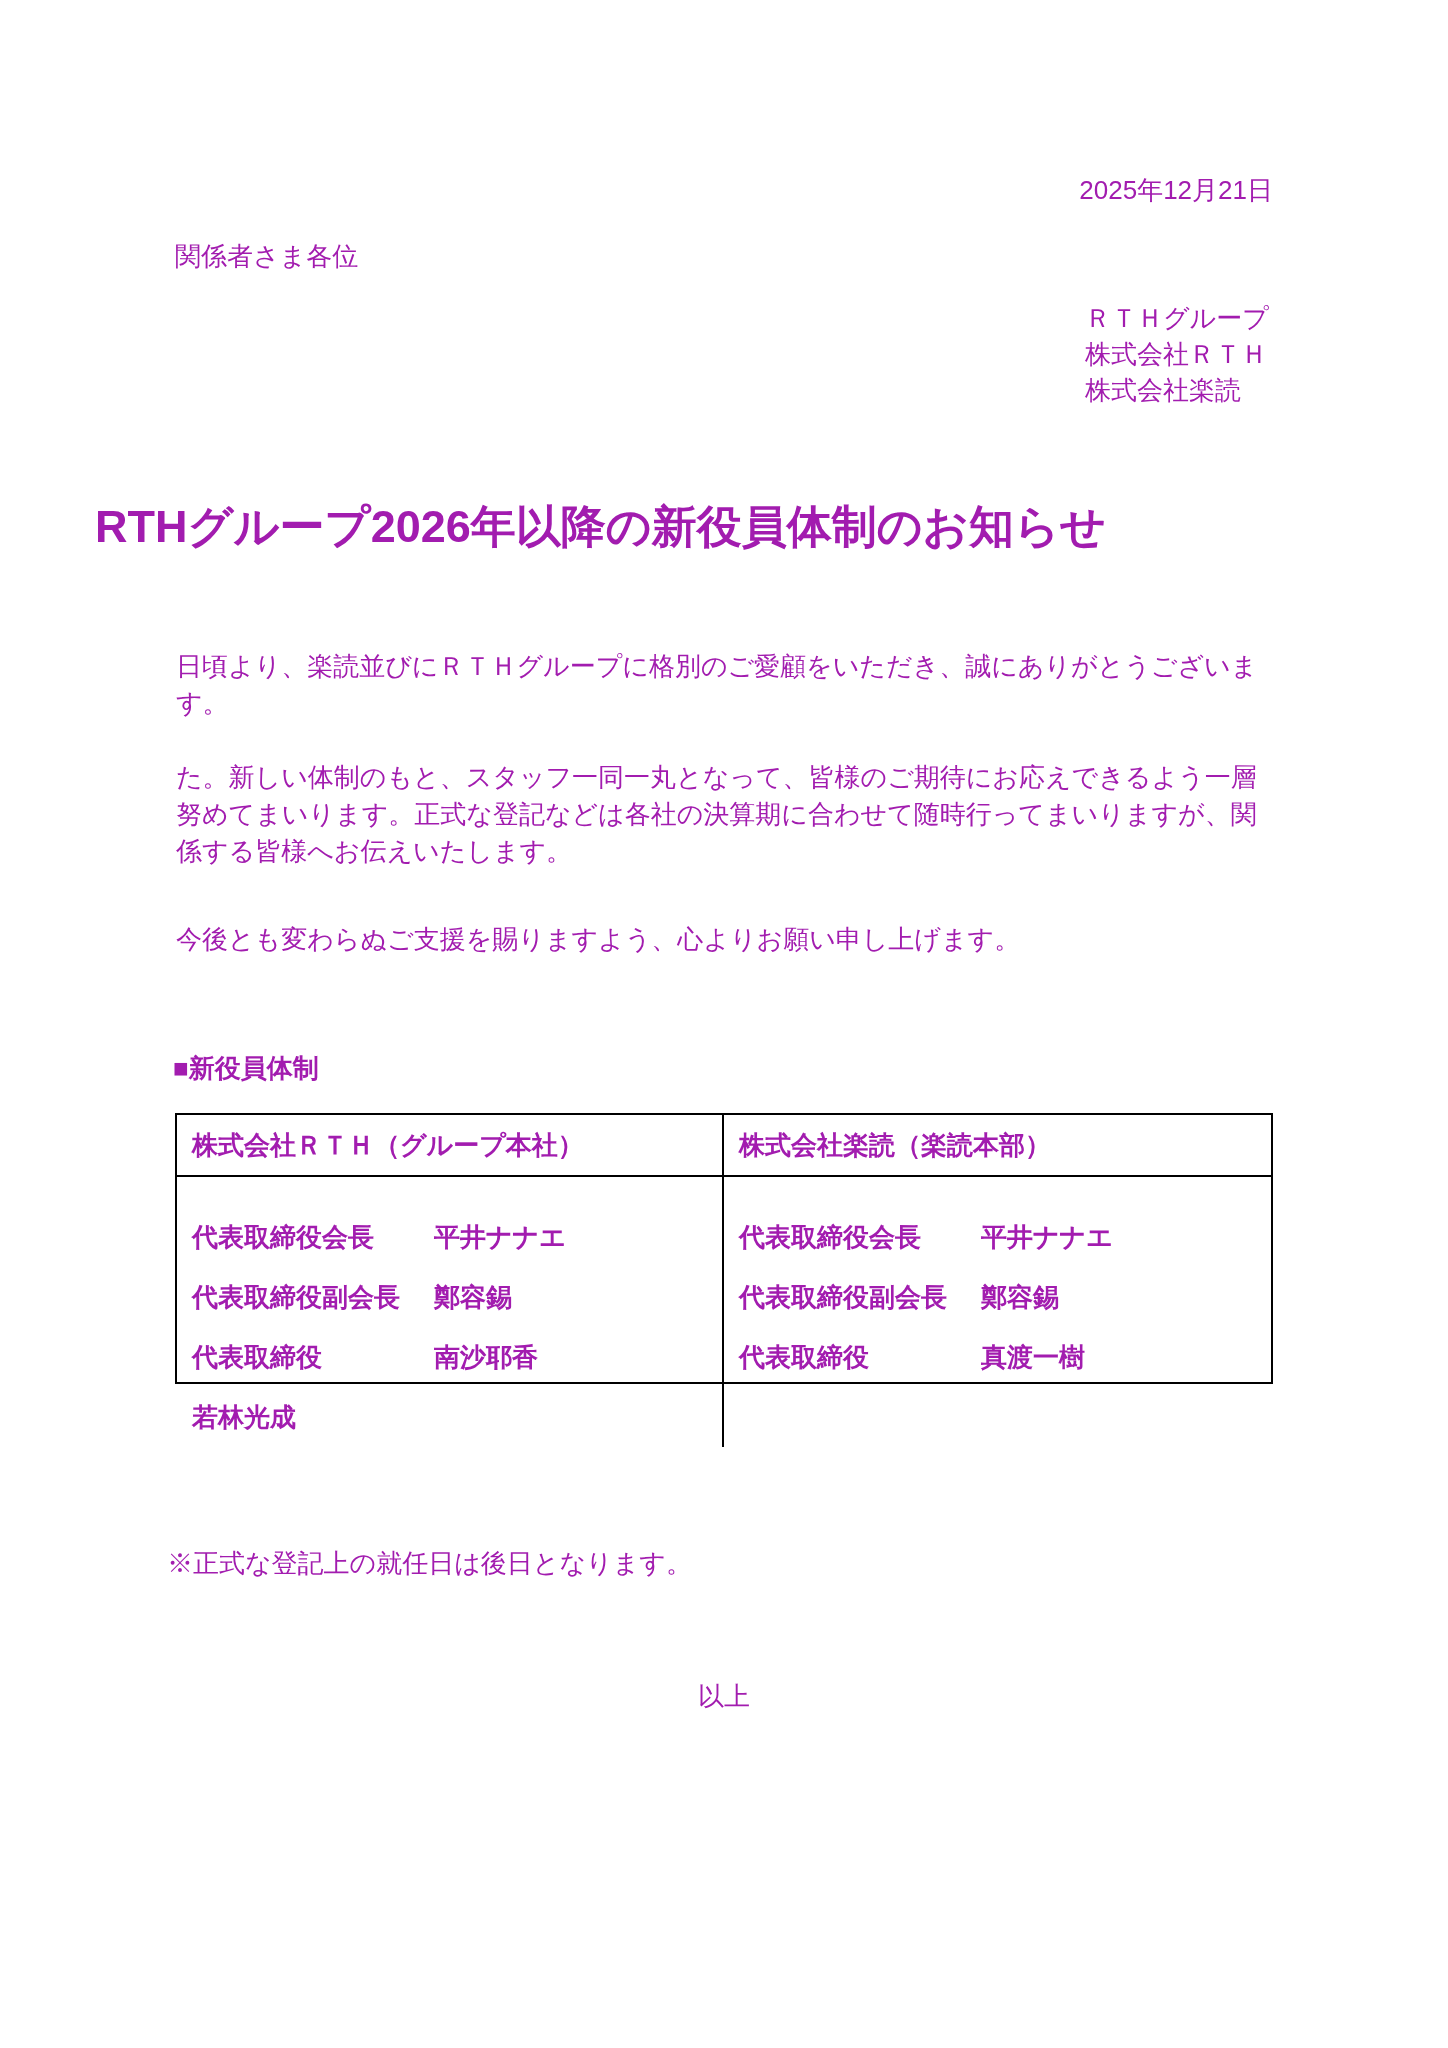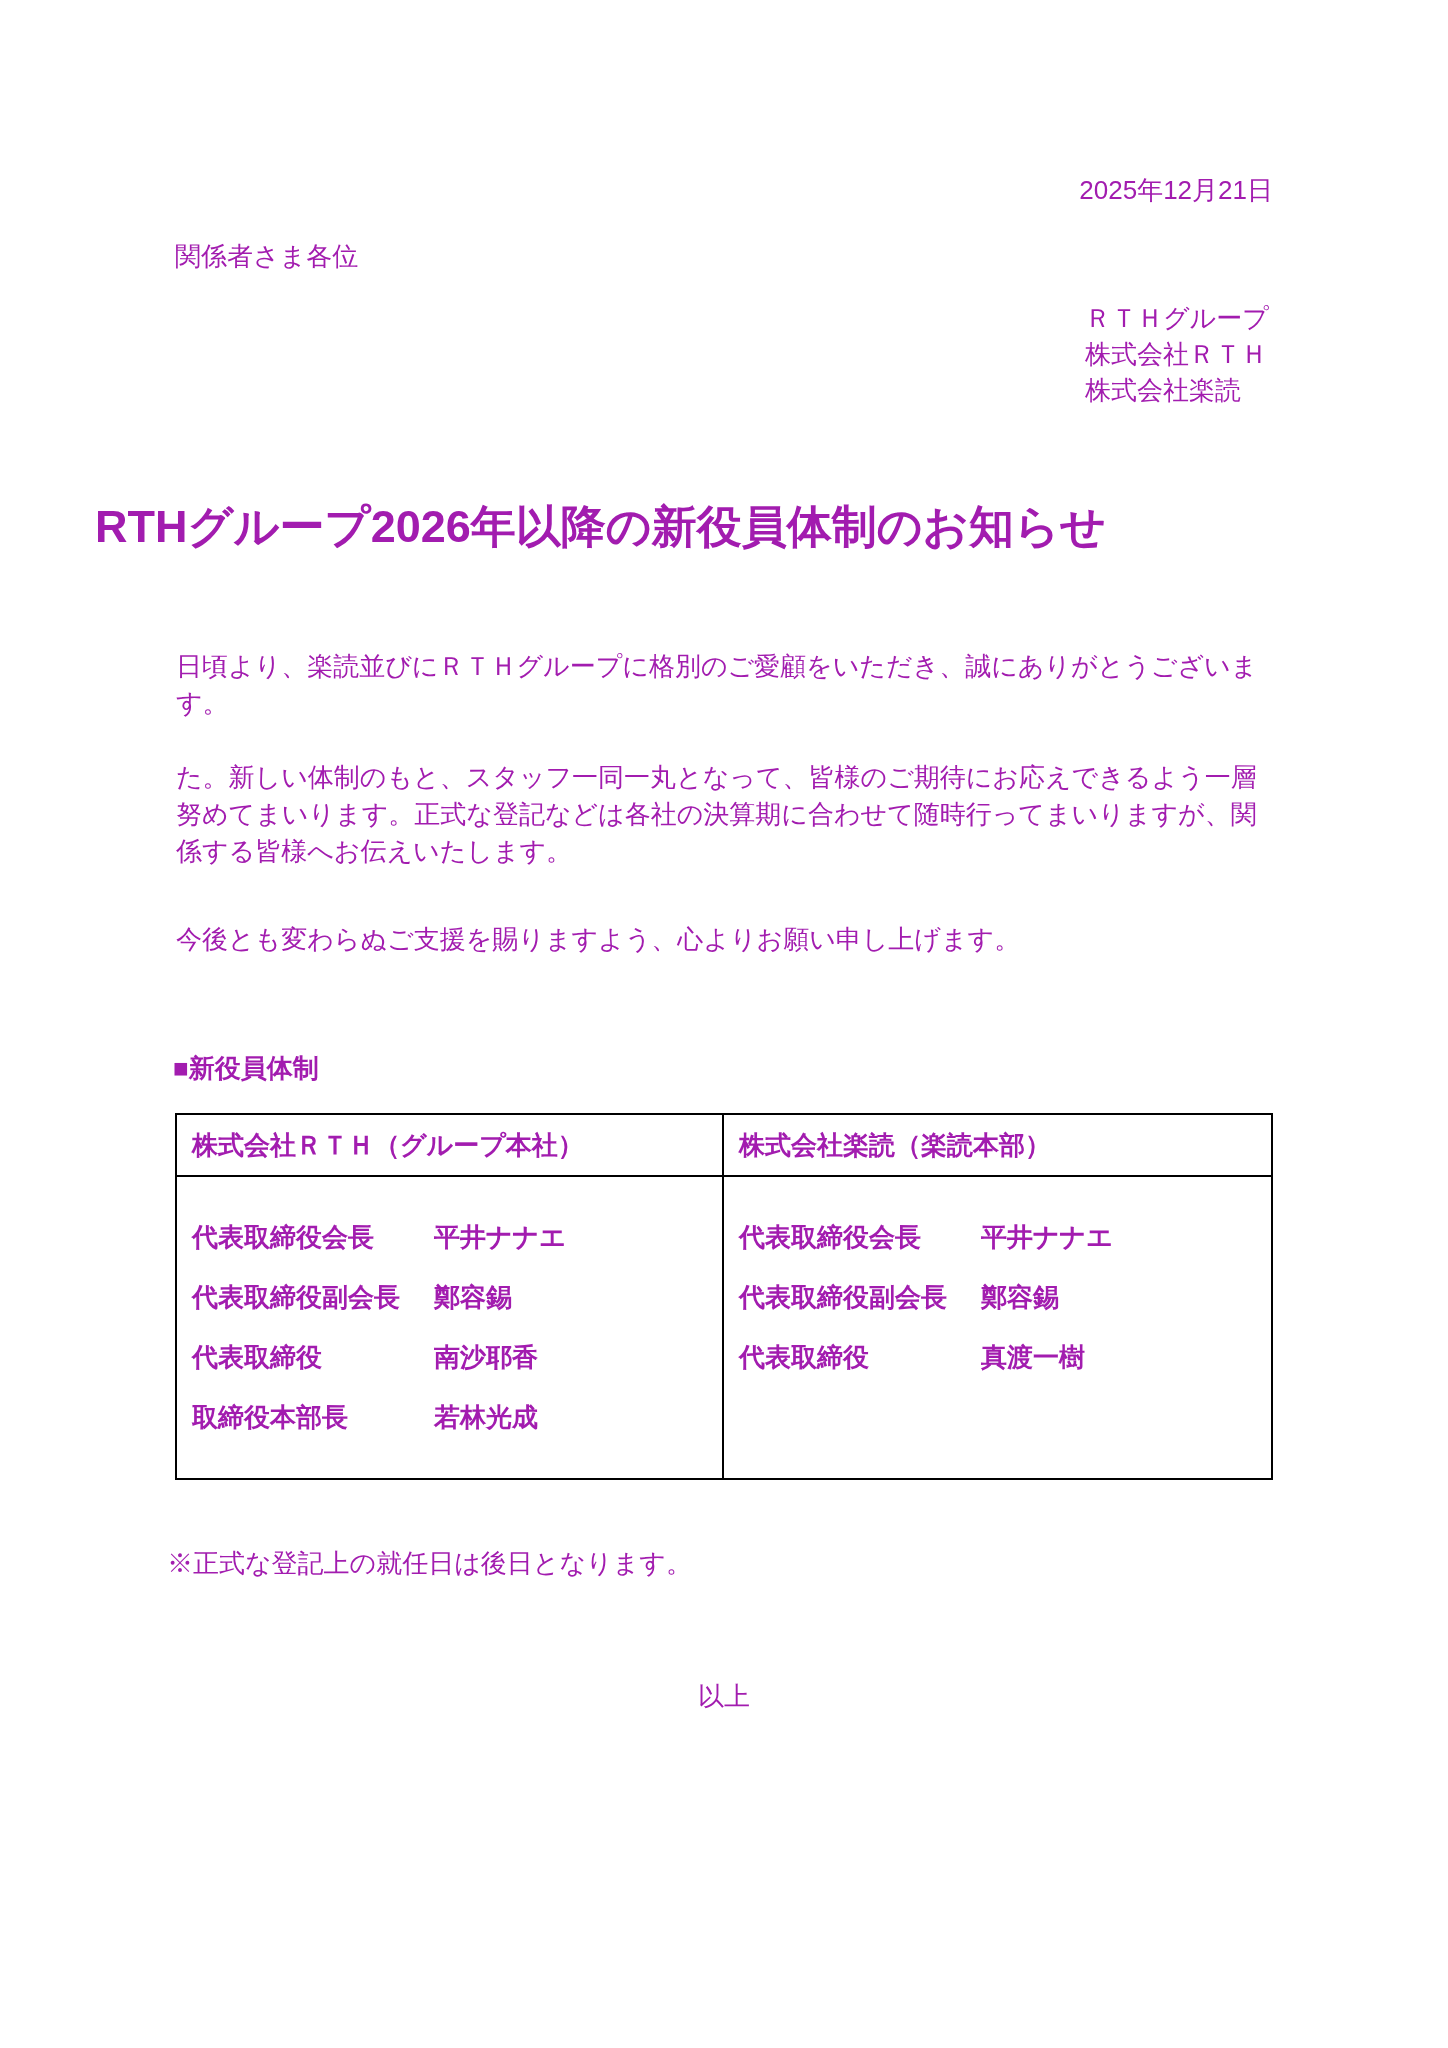--- a/index.html
+++ b/index.html
@@ -45,21 +45,21 @@
   .para-2 { top: 759px; }
   .para-3 { top: 921px; }
 
   .section-heading {
     top: 1050px; left: 173px;
     font-weight: 700;
   }
 
   .officers-table {
     top: 1113px; left: 175px;
-    width: 1098px; height: 367px;
+    width: 1098px; height: 271px;
     box-sizing: border-box;
     border: 2px solid #000000;
     display: grid;
     grid-template-columns: 1fr 1fr;
     grid-template-rows: 62px 1fr;
     font-weight: 700;
   }
   .th {
     box-sizing: border-box;
     border-bottom: 2px solid #000000;
@@ -136,21 +136,20 @@
       </div>
       <div class="officer-row">
         <span class="officer-role">代表取締役副会長</span>
         <span class="officer-name">鄭容錫</span>
       </div>
       <div class="officer-row">
         <span class="officer-role">代表取締役</span>
         <span class="officer-name">南沙耶香</span>
       </div>
       <div class="officer-row">
-        <span class="officer-role">取締役本部長</span>
         <span class="officer-name">若林光成</span>
       </div>
     </div>
 
     <div class="tbody-cell">
       <div class="officer-row">
         <span class="officer-role">代表取締役会長</span>
         <span class="officer-name">平井ナナエ</span>
       </div>
       <div class="officer-row">

